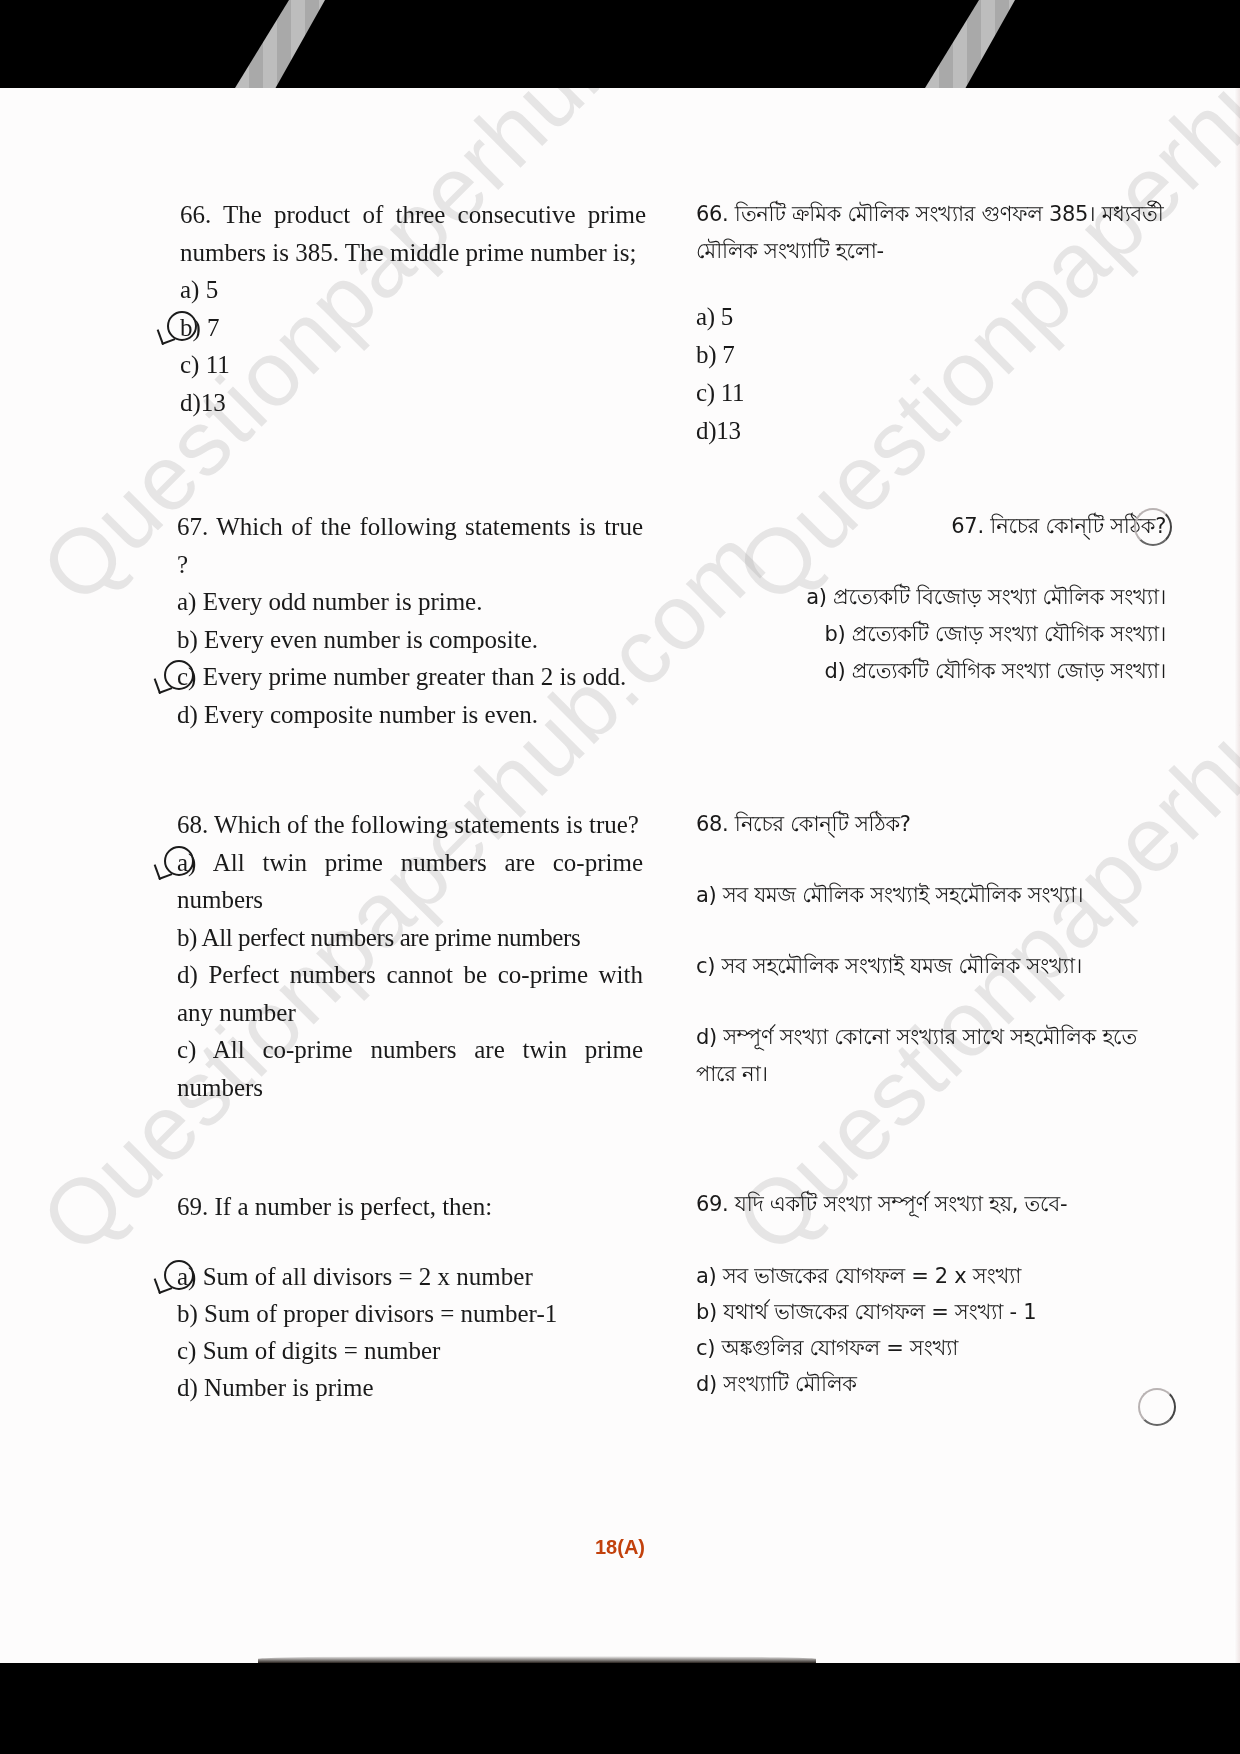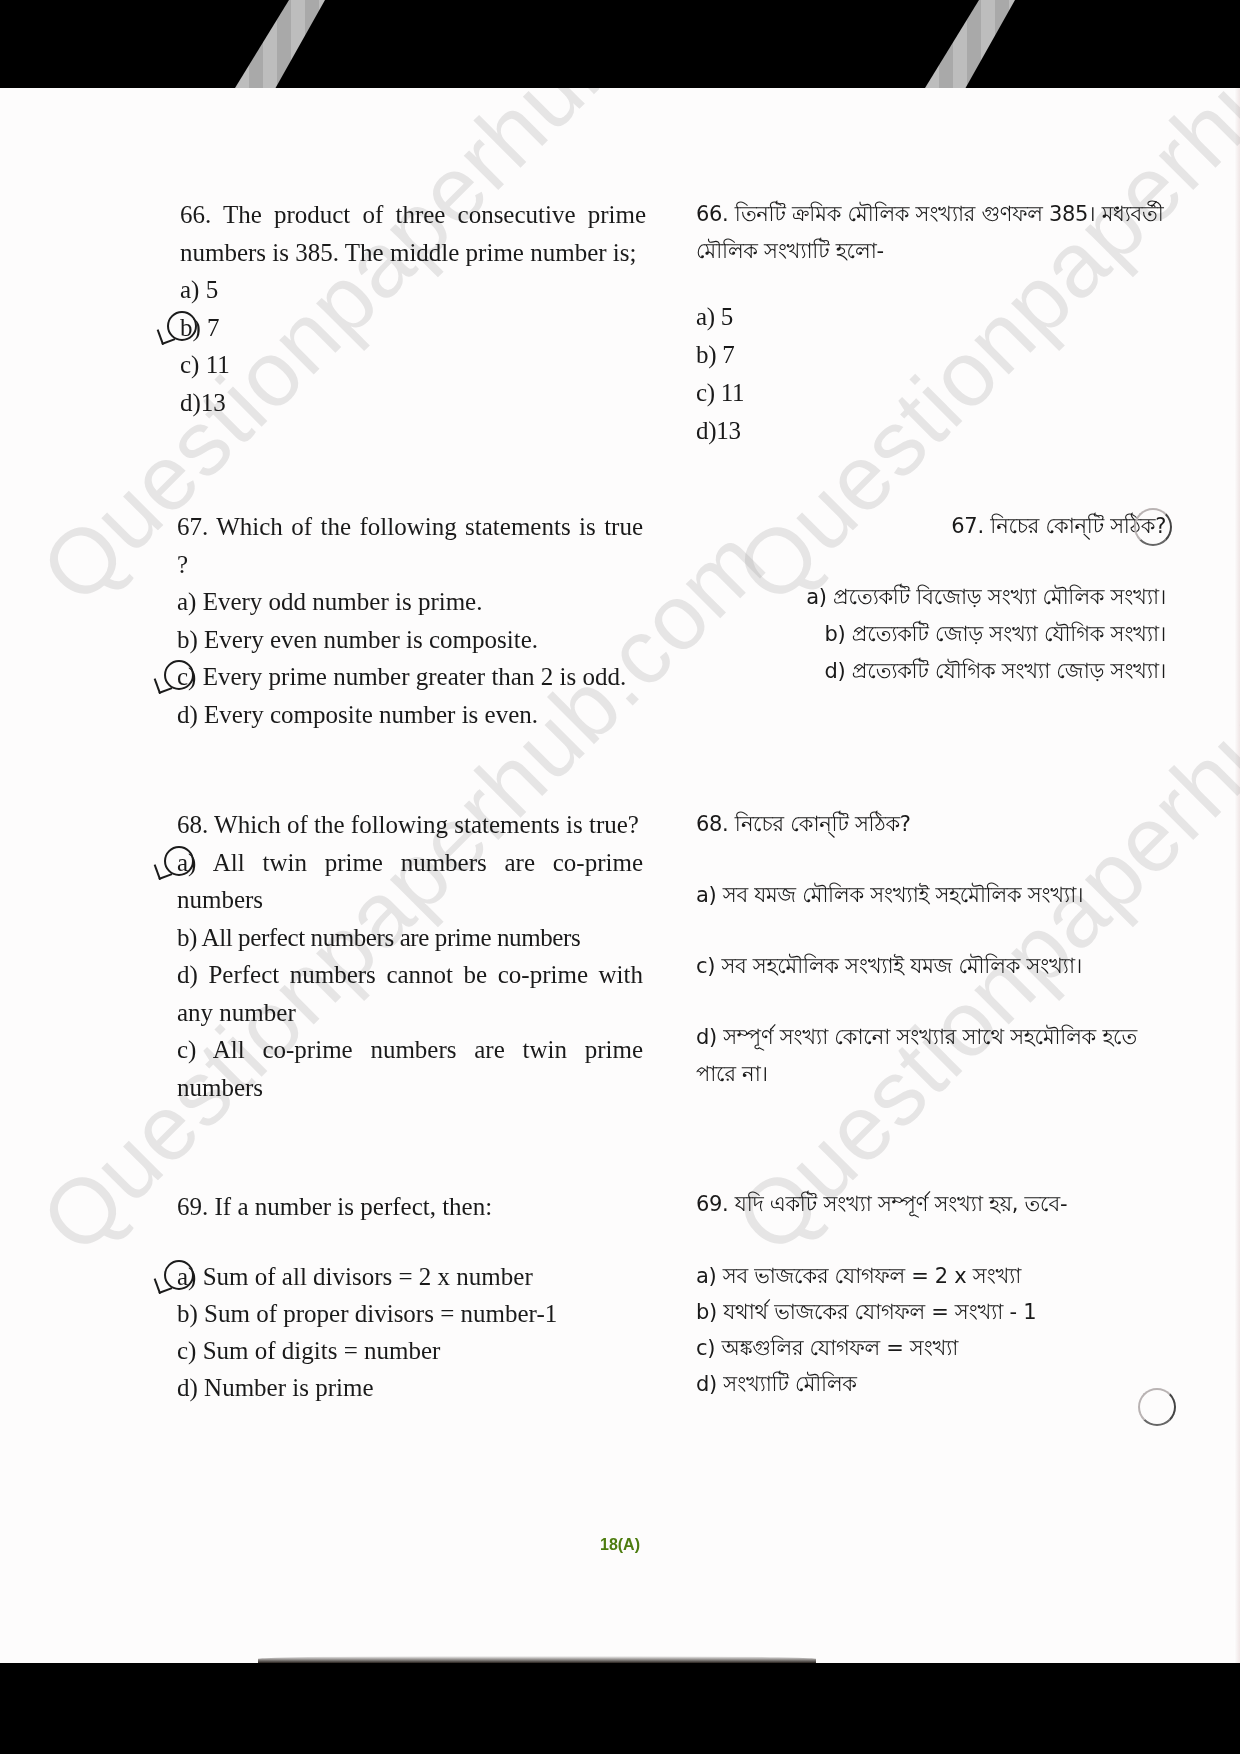--- a/index.html
+++ b/index.html
@@ -46,21 +46,21 @@
     transform:rotate(-20deg);
   }
   .answered { position:relative; }
   .faint-circle {
     position:absolute; width:34px; height:34px; border:2px solid #b9b3b3;
     border-radius:50%; border-right-color:#444; border-bottom-color:#666;
   }
   .footer {
     position:absolute; left:0; width:1240px; top:1537px; text-align:center;
     font-family:"Liberation Sans", "DejaVu Sans", sans-serif; font-weight:bold;
-    font-size:16px; color:#4d7c0f;
+    font-size:20px; color:#c2410c;
   }
   .bottom-shadow {
     position:absolute; left:258px; top:1568px; width:558px; height:7px;
     background:linear-gradient(to bottom, transparent, #2a2420);
     border-radius:40% 40% 0 0;
   }
 </style>
 </head>
 <body>
 

